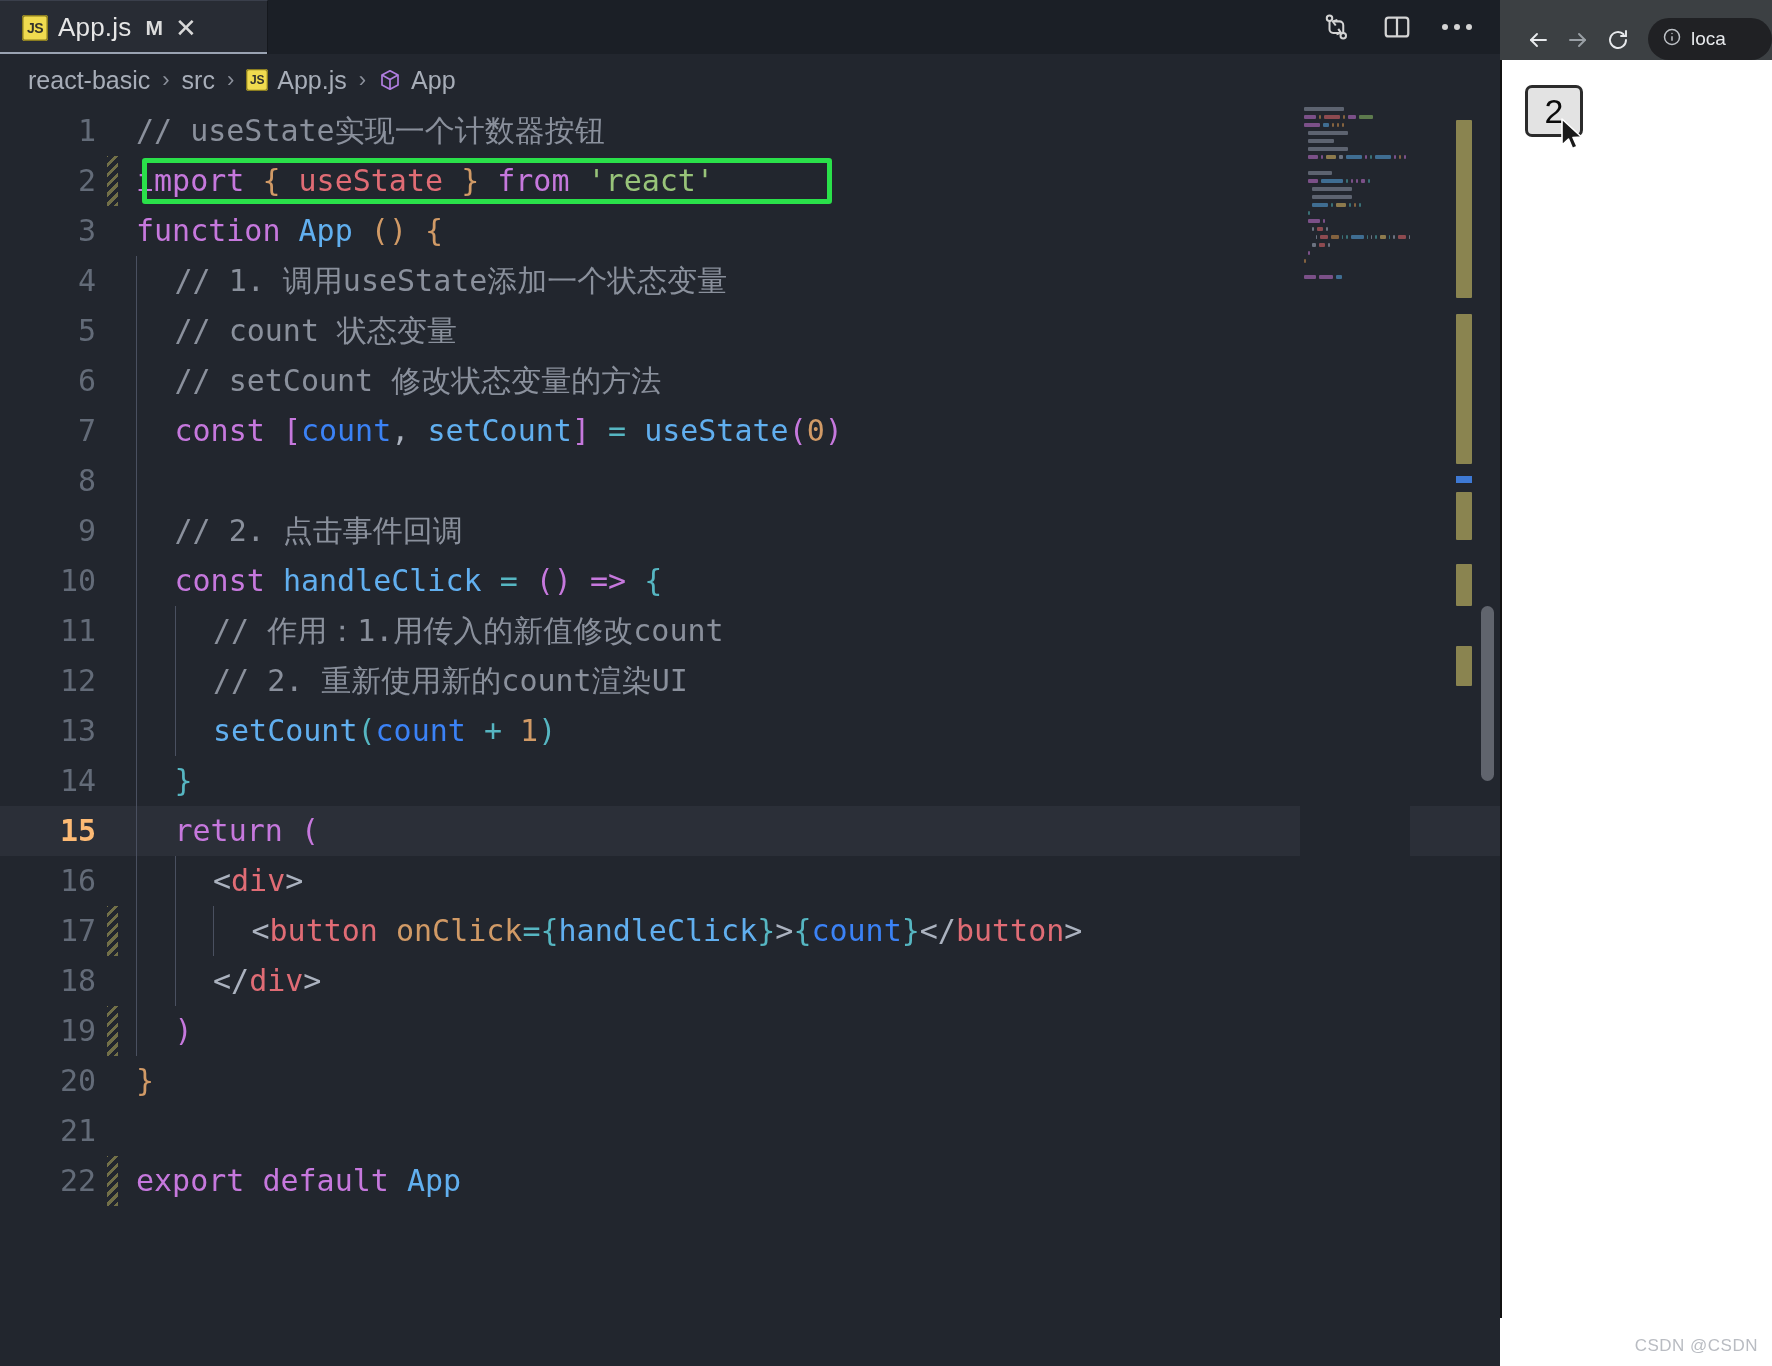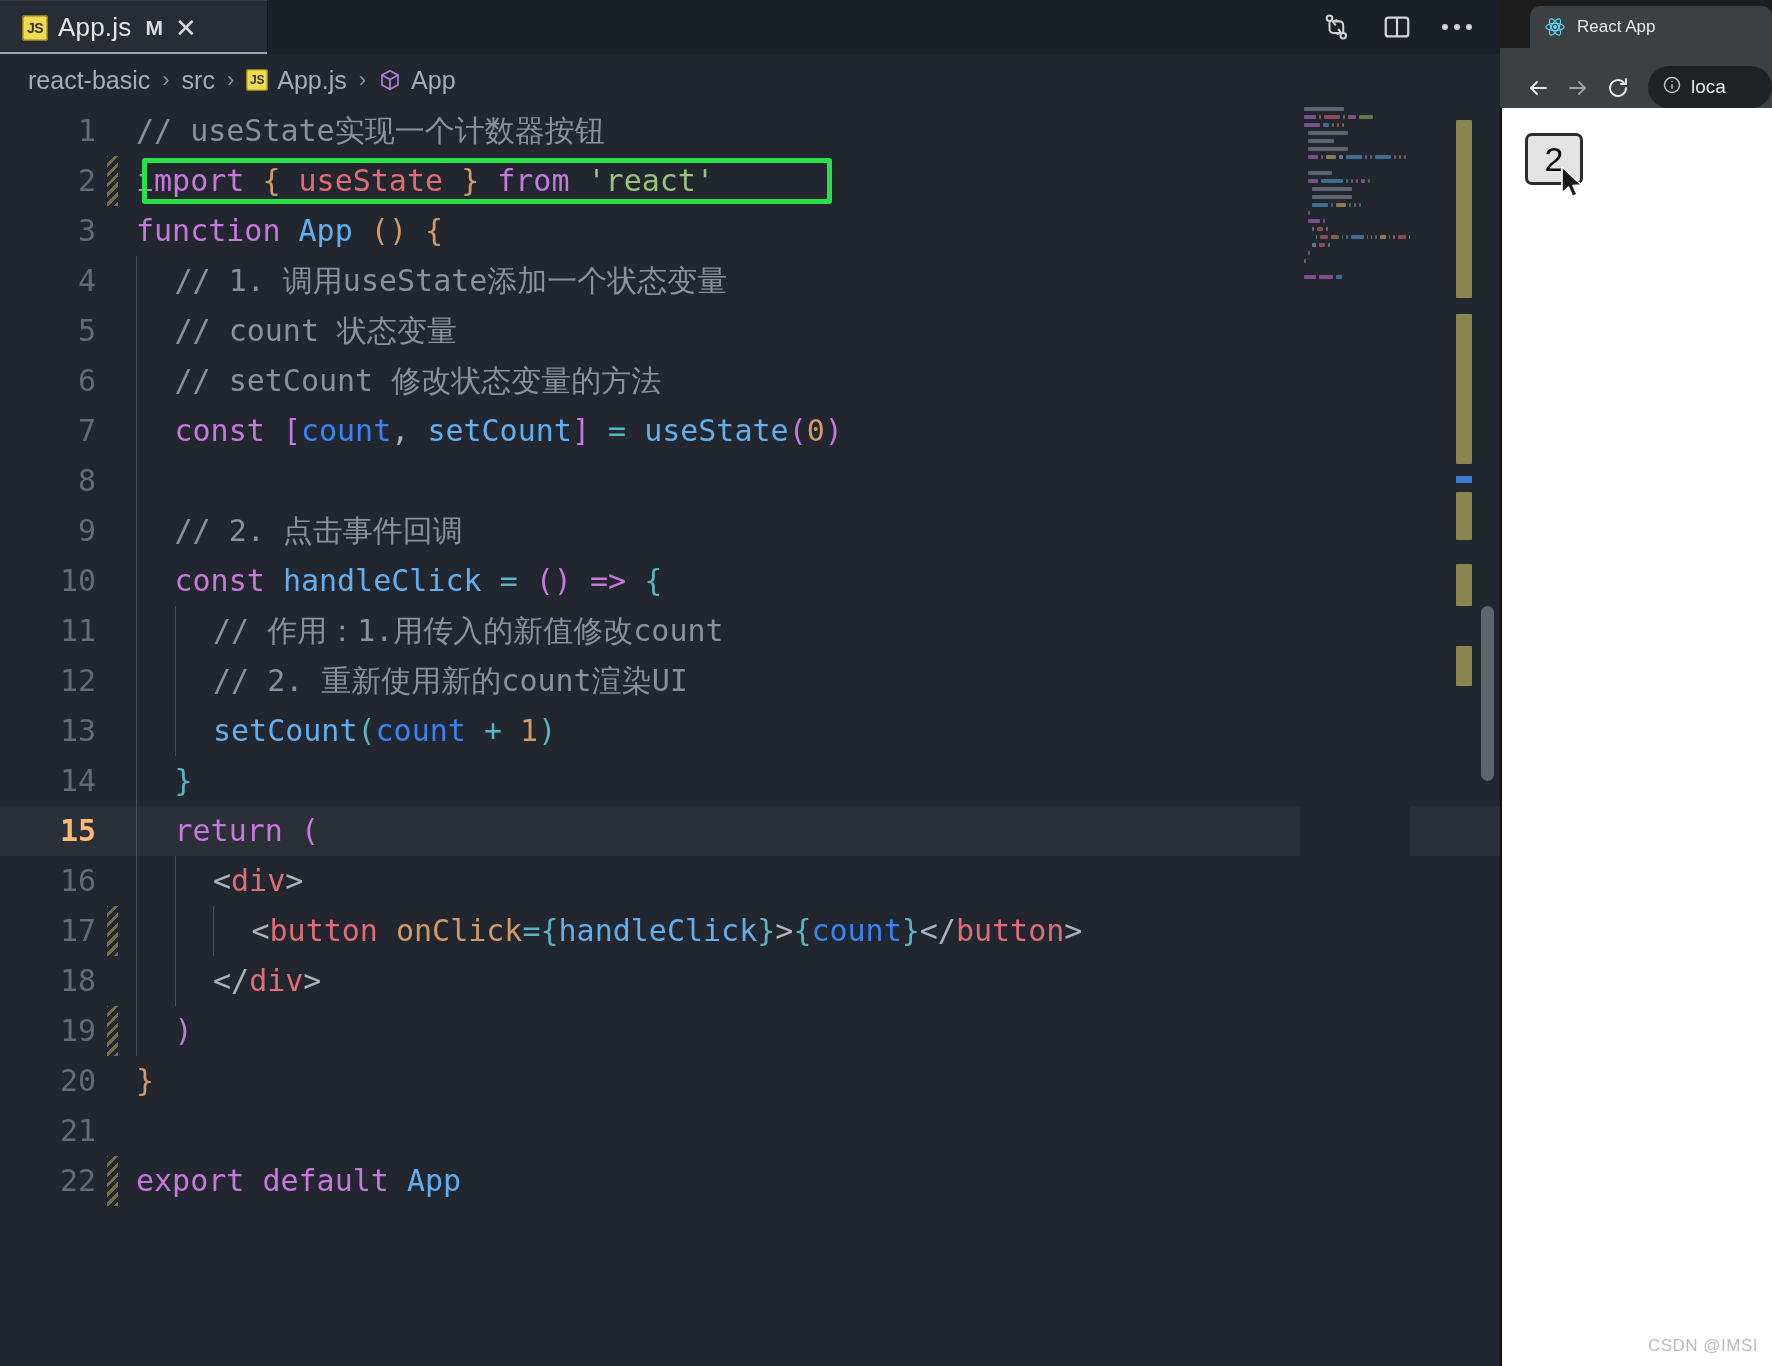--- a/index.html
+++ b/index.html
@@ -459,33 +459,20 @@
         <div class="ruler-mark" style="top:458px;height:42px;"></div>
         <div class="ruler-mark" style="top:540px;height:40px;"></div>
       </div>
 
       <div class="vscroll" style="top:500px;height:175px;"></div>
     </div>
   </div>
 
   <div class="browser">
     <div class="br-chrome">
-      <div class="br-tabstrip">
-        <div class="br-tab">
-          <span class="react-icon">
-            <svg width="22" height="22" viewBox="0 0 24 24" fill="none" stroke="#61dafb" stroke-width="1.2">
-              <circle cx="12" cy="12" r="2.1" fill="#61dafb" stroke="none"></circle>
-              <ellipse cx="12" cy="12" rx="10" ry="4"></ellipse>
-              <ellipse cx="12" cy="12" rx="10" ry="4" transform="rotate(60 12 12)"></ellipse>
-              <ellipse cx="12" cy="12" rx="10" ry="4" transform="rotate(120 12 12)"></ellipse>
-            </svg>
-          </span>
-          <span class="br-tab-title">React App</span>
-        </div>
-      </div>
 
       <div class="br-toolbar">
         <span class="nav-btn">
           <svg width="24" height="24" viewBox="0 0 24 24" fill="none" stroke="#e8eaed" stroke-width="1.9" stroke-linecap="round" stroke-linejoin="round">
             <line x1="20" y1="12" x2="5" y2="12"></line>
               <polyline points="11,6 5,12 11,18"></polyline>
           </svg>
         </span>
         <span class="nav-btn">
           <svg width="24" height="24" viewBox="0 0 24 24" fill="none" stroke="#9aa0a6" stroke-width="1.9" stroke-linecap="round" stroke-linejoin="round">
@@ -515,14 +502,14 @@
     <div class="br-viewport">
       <button class="counter-btn">2</button>
       <span class="cursor-arrow">
         <svg width="26" height="36" viewBox="0 0 26 36">
           <path d="M2 1 L2 27 L8.5 21 L12.5 30.5 L17 28.5 L13 19.5 L21.5 19 Z" fill="#1a1a1a" stroke="#ffffff" stroke-width="1.6" stroke-linejoin="round"></path>
         </svg>
       </span>
     </div>
   </div>
 
-  <div class="watermark">CSDN @IMSI</div>
+  <div class="watermark">CSDN @CSDN</div>
 </div>
 
 </body></html>

